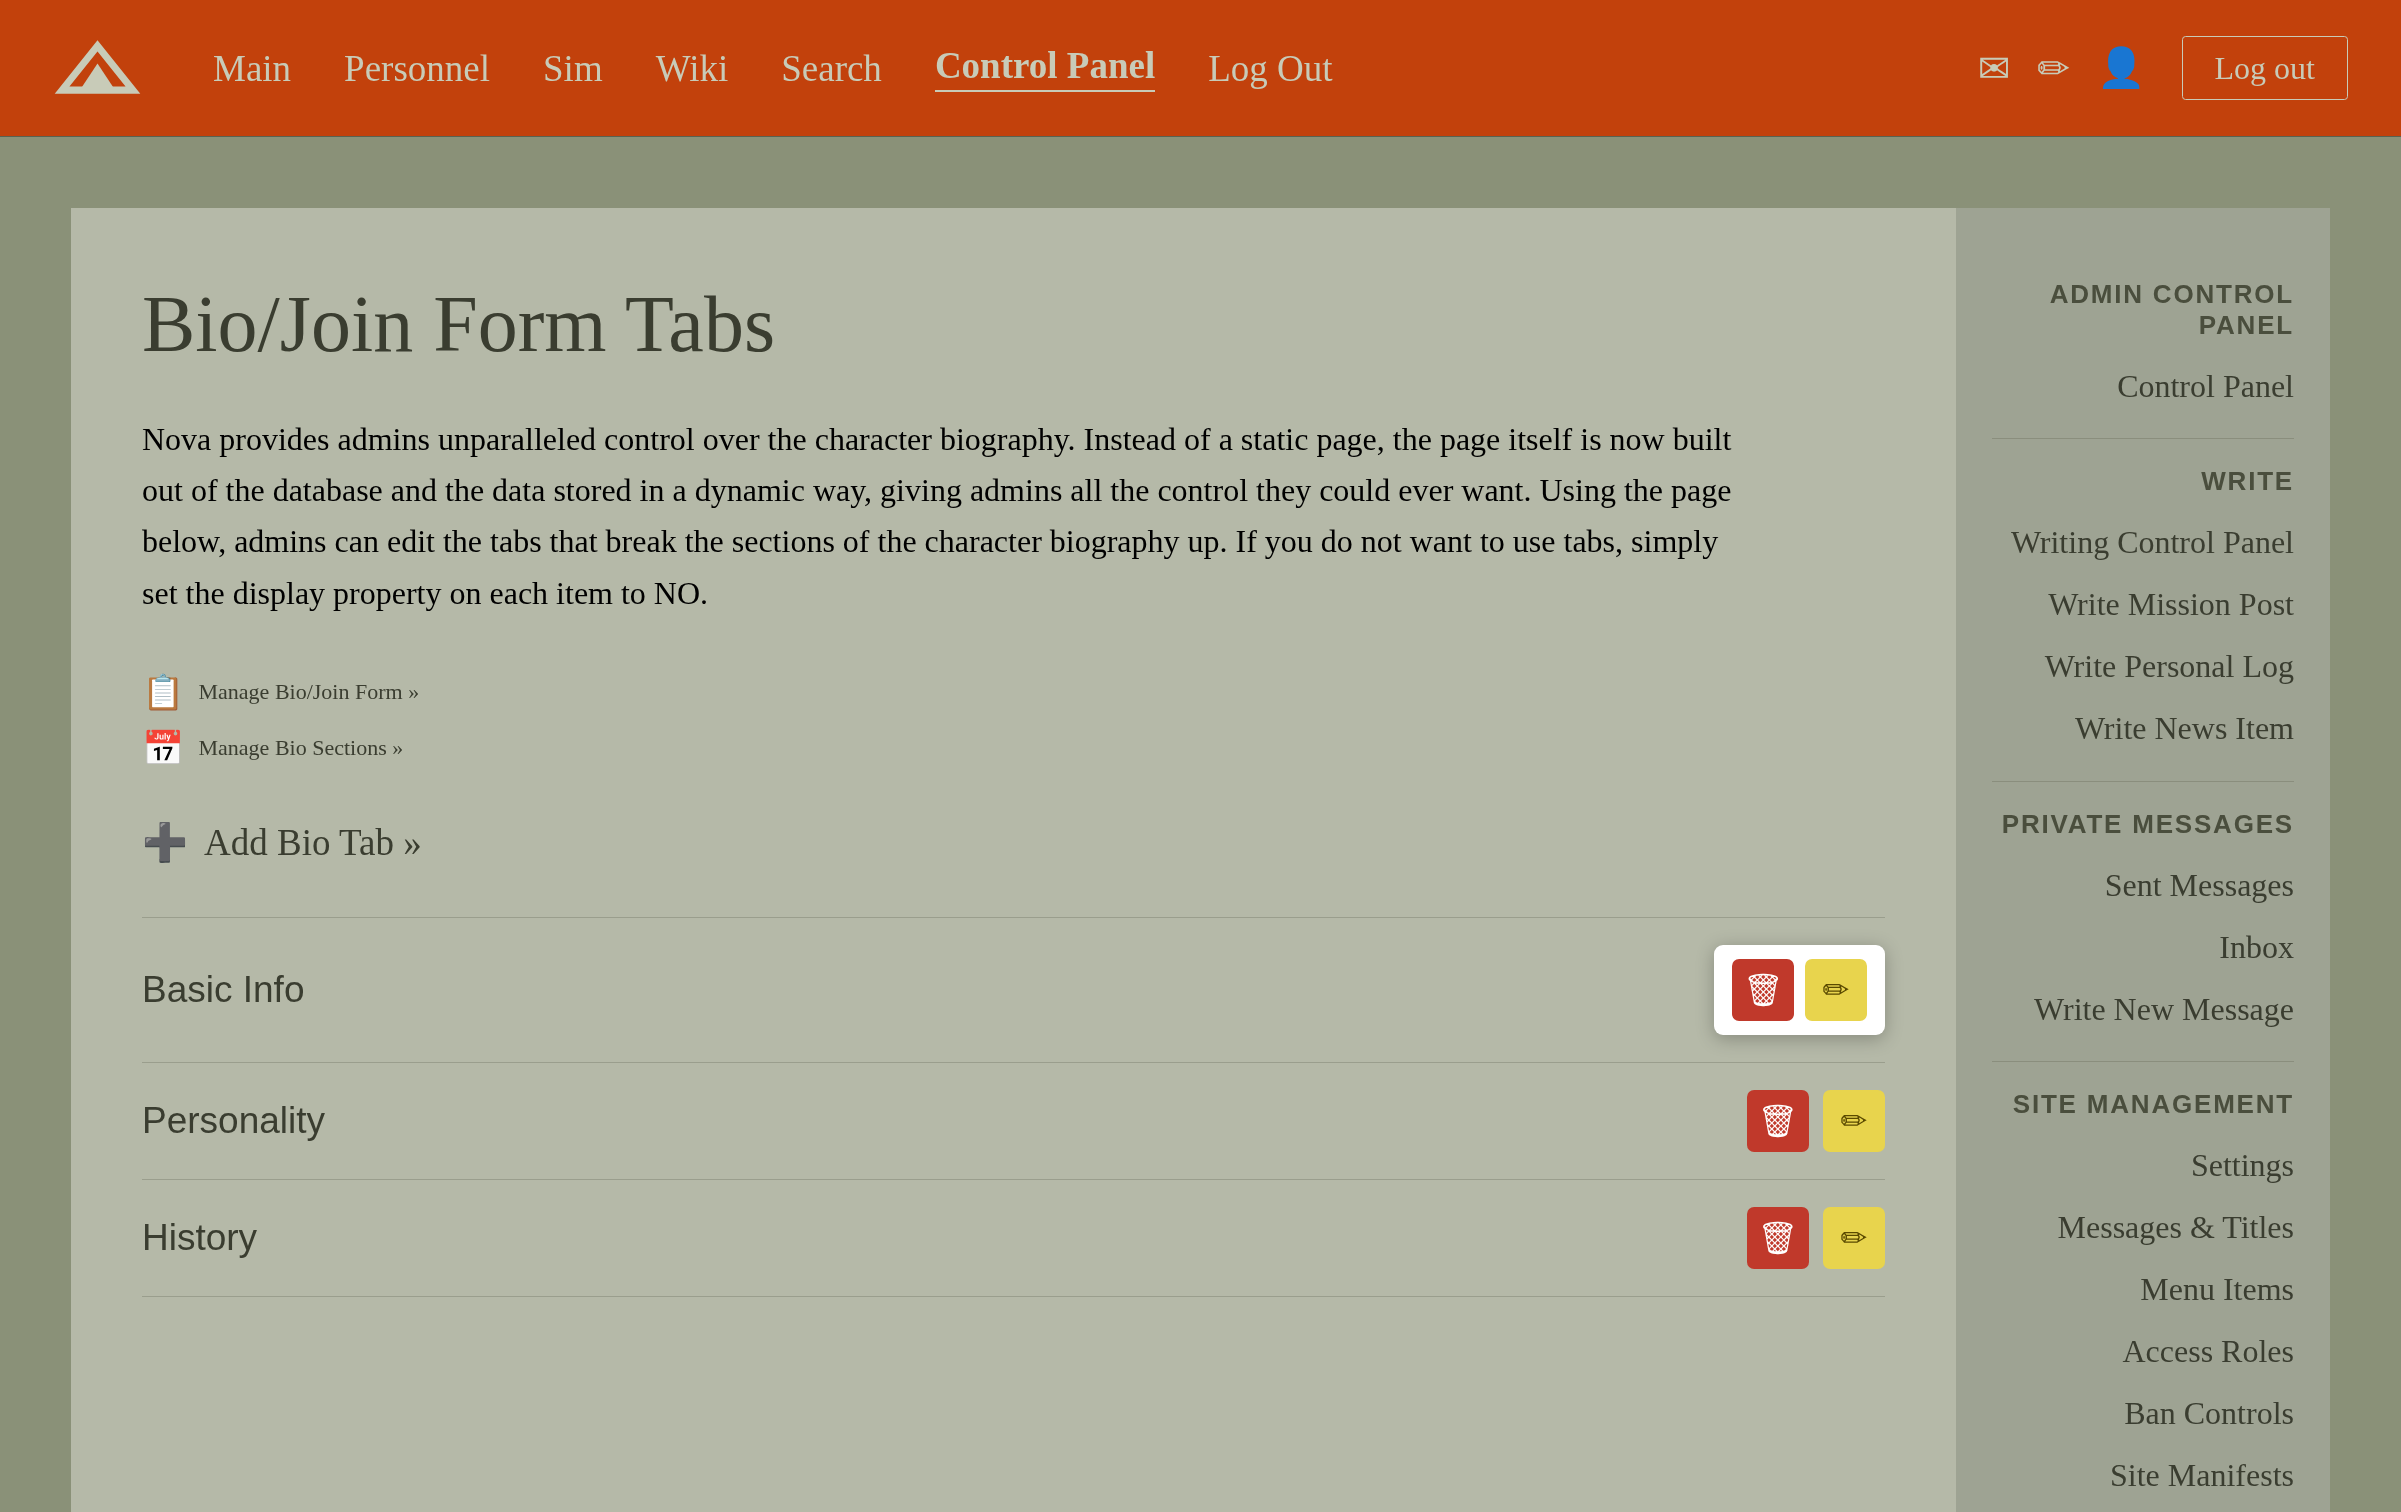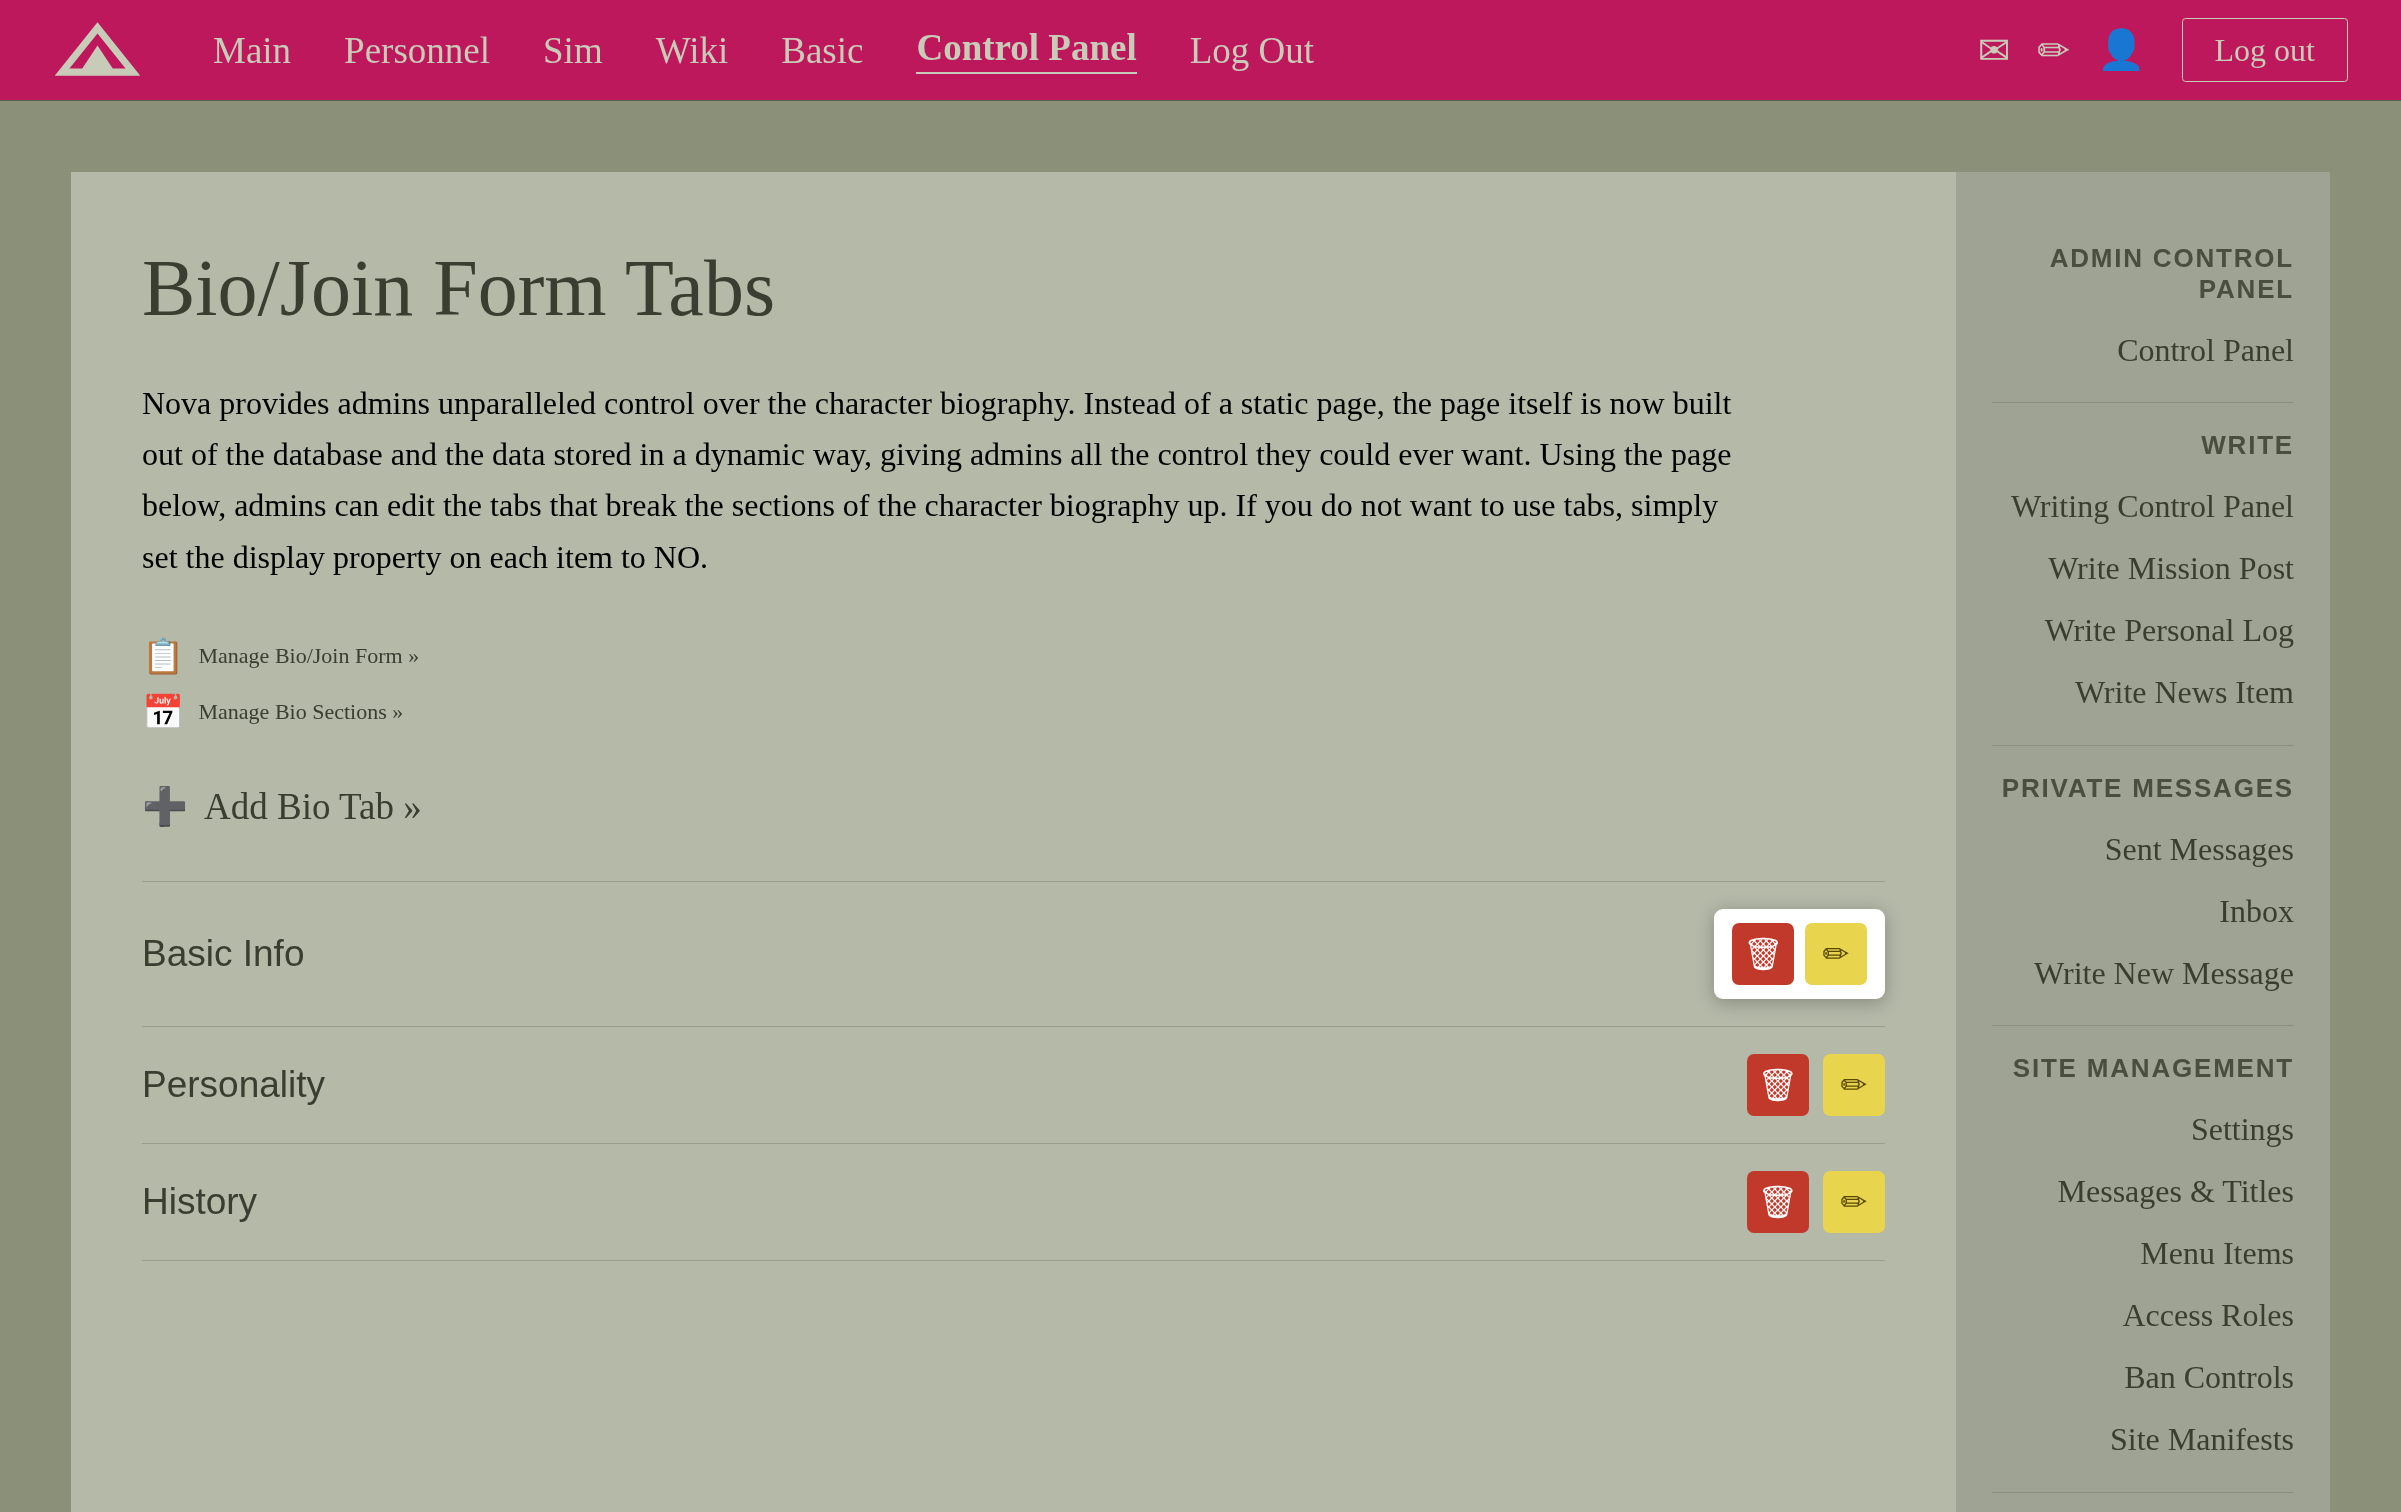--- a/index.html
+++ b/index.html
@@ -6,25 +6,25 @@
 
     body {
       font-family: Georgia, 'Times New Roman', serif;
       background-color: #8a9178;
       min-height: 1512px;
       width: 2401px;
     }
 
     
     nav {
-      background-color: #be185d;
+      background-color: #c2410c;
       display: flex;
       align-items: center;
       padding: 0 53px;
-      height: 101px;
+      height: 137px;
       border-bottom: 0.9px solid #5a6150;
     }
 
     .nav-logo {
       display: flex;
       align-items: center;
       margin-right: 71px;
     }
 
     .nav-logo svg {
@@ -259,21 +259,21 @@
       <polygon points="10,60 50,10 90,60" fill="none" stroke="#c8cbb8" stroke-width="8"></polygon>
       <polygon points="30,60 50,30 70,60" fill="#c8cbb8"></polygon>
     </svg>
   </div>
 
   <div class="nav-links">
     <a class="nav-link">Main</a>
     <a class="nav-link">Personnel</a>
     <a class="nav-link">Sim</a>
     <a class="nav-link">Wiki</a>
-    <a class="nav-link">Basic</a>
+    <a class="nav-link">Search</a>
     <a class="nav-link active">Control Panel</a>
     <a class="nav-link">Log Out</a>
   </div>
 
   <div class="nav-icons">
     <span class="nav-icon">✉</span>
     <span class="nav-icon">✏</span>
     <span class="nav-icon">👤</span>
   </div>
 

